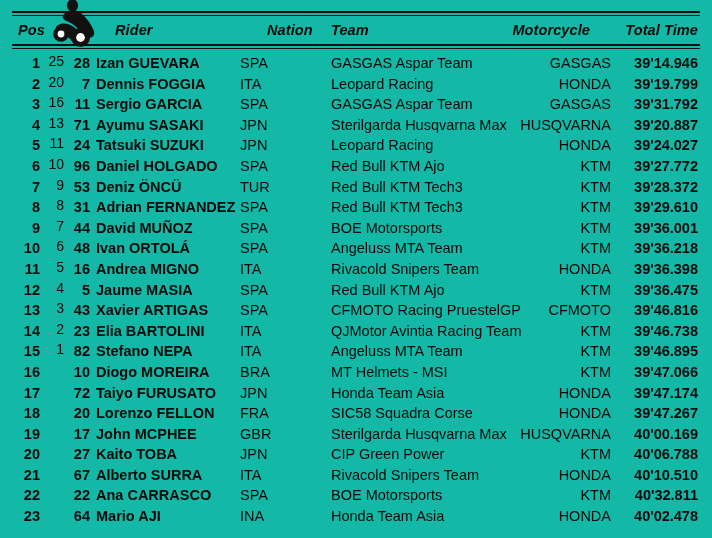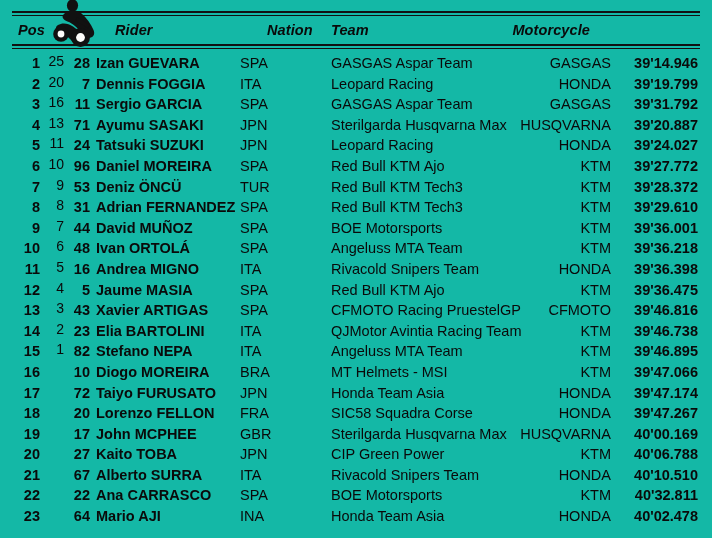--- a/index.html
+++ b/index.html
@@ -161,20 +161,21 @@
         <path d="M27 19 L40 27 L38 30.5 L25.5 22.5 Z"></path>
       </g>
     </svg>
 
     <div id="header-labels">
       <span class="h-label h-pos">Pos</span>
       <span class="h-label h-rider">Rider</span>
       <span class="h-label h-nation">Nation</span>
       <span class="h-label h-team">Team</span>
       <span class="h-label h-motorcycle">Motorcycle</span>
+      <span class="h-label h-time">Total Time</span>
     </div>
   </div>
 
   <div id="results">
       <div class="row">
         <span class="cell c-pos">1</span>
         <span class="cell c-points">25</span>
         <span class="cell c-number">28</span>
         <span class="cell c-rider">Izan GUEVARA</span>
         <span class="cell c-nation">SPA</span>
@@ -219,21 +220,21 @@
         <span class="cell c-rider">Tatsuki SUZUKI</span>
         <span class="cell c-nation">JPN</span>
         <span class="cell c-team">Leopard Racing</span>
         <span class="cell c-motorcycle">HONDA</span>
         <span class="cell c-time">39'24.027</span>
       </div>
       <div class="row">
         <span class="cell c-pos">6</span>
         <span class="cell c-points">10</span>
         <span class="cell c-number">96</span>
-        <span class="cell c-rider">Daniel MOREIRA</span>
+        <span class="cell c-rider">Daniel HOLGADO</span>
         <span class="cell c-nation">SPA</span>
         <span class="cell c-team">Red Bull KTM Ajo</span>
         <span class="cell c-motorcycle">KTM</span>
         <span class="cell c-time">39'27.772</span>
       </div>
       <div class="row">
         <span class="cell c-pos">7</span>
         <span class="cell c-points">9</span>
         <span class="cell c-number">53</span>
         <span class="cell c-rider">Deniz ÖNCÜ</span>

